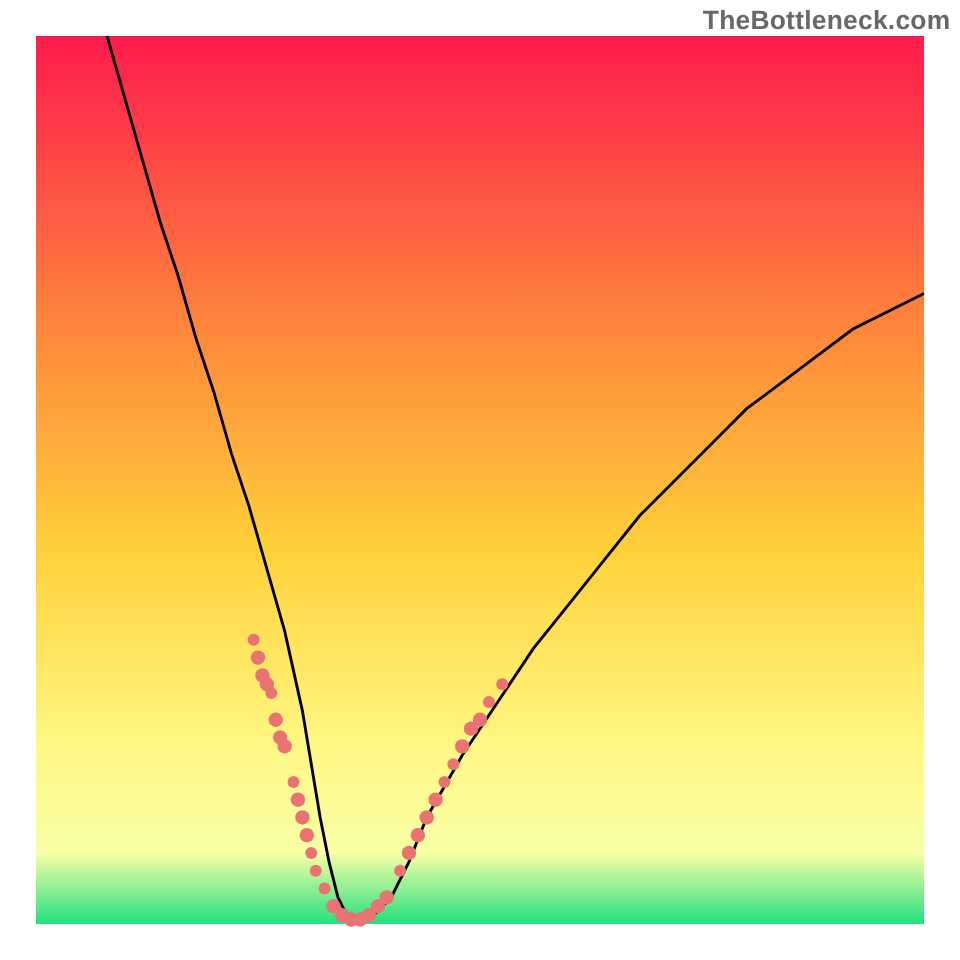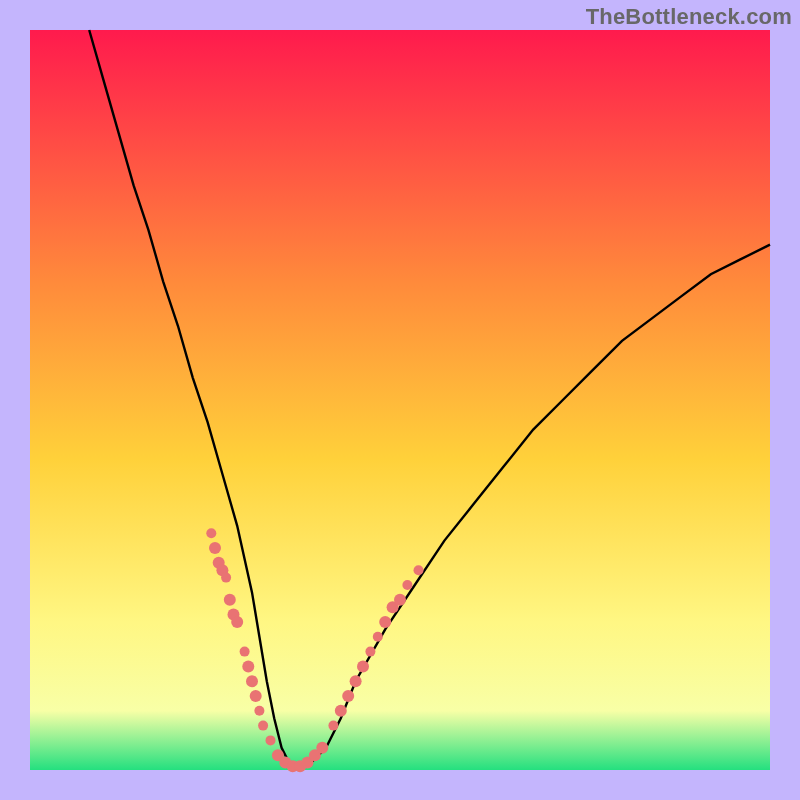--- a/index.html
+++ b/index.html
@@ -6,21 +6,21 @@
     margin: 0;
     padding: 0;
     width: 800px;
     height: 800px;
     background: #000;
     overflow: hidden;
   }
   .outer {
     width: 800px;
     height: 800px;
-    background: #c4b5fd;
+    background: #ffffff;
     position: relative;
   }
   .plot {
     position: absolute;
     left: 30px;
     top: 30px;
     width: 740px;
     height: 740px;
     overflow: visible;
   }

